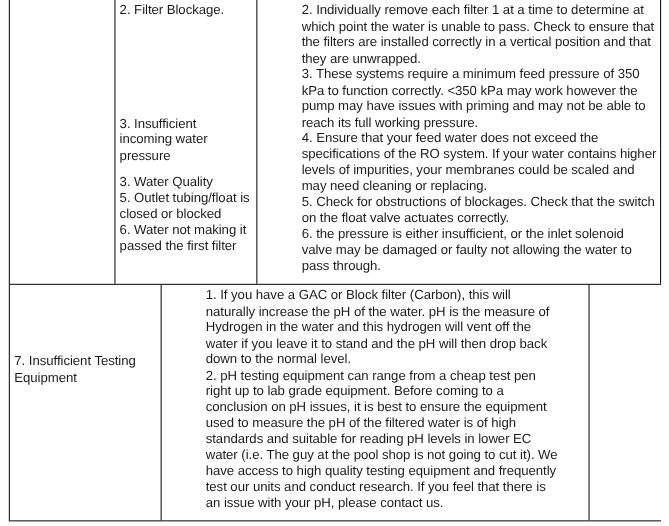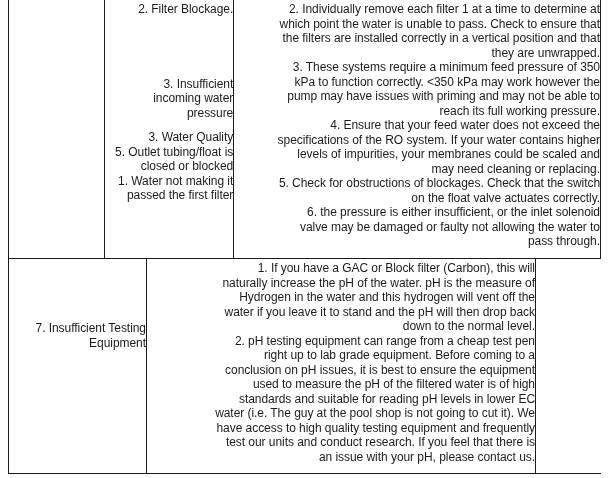--- a/index.html
+++ b/index.html
@@ -8,21 +8,20 @@
     background: #ffffff;
   }
   .page {
     position: relative;
     width: 608px;
     height: 478px;
     background: #ffffff;
     overflow: hidden;
     font-family: "Liberation Sans", sans-serif;
     color: #1c1c1c;
-    text-align: right;
   }
   .ttable {
     position: absolute;
     left: 8px;
     top: 0;
     width: 593px;
     border-left: 1px solid #1a1a1a;
     box-sizing: border-box;
   }
   .trow {
@@ -42,21 +41,21 @@
   .col-symptom  { width: 102px; padding-left: 3px; }
   .col-causes   { width: 138px; padding-left: 4px; }
   .col-solutions{ width: 353px; padding-left: 4px; margin-left: 36px; }
   .txt {
     font-size: 12px;
     line-height: 14.5px;
     white-space: pre;
     letter-spacing: -0.05px;
   }
   
-  .row-0 .gap-a { margin-top: 60px; }
+  .row-0 .gap-a { margin-top: 88px; }
   .row-0 .gap-b { margin-top: 10px; }
   .row-0 .gap-c { }
   .row-0 .gap-d { margin-top: 0; }
   .row-1 .gap-a { margin-top: 60px; }
 </style>
 </head>
 <body>
 
 <div class="page">
   <div class="ttable">
@@ -66,21 +65,21 @@
         <div class="txt"></div>
       </div>
       <div class="cell col-causes">
         <div class="txt">2. Filter Blockage.</div>
         <div class="txt gap-a">3. Insufficient
 incoming water
 pressure</div>
         <div class="txt gap-b">3. Water Quality</div>
         <div class="txt gap-c">5. Outlet tubing/float is
 closed or blocked</div>
-        <div class="txt gap-d">1. Water not making it
+        <div class="txt gap-d">6. Water not making it
 passed the first filter</div>
       </div>
       <div class="cell col-solutions">
         <div class="txt">2. Individually remove each filter 1 at a time to determine at
 which point the water is unable to pass. Check to ensure that
 the filters are installed correctly in a vertical position and that
 they are unwrapped.
 3. These systems require a minimum feed pressure of 350
 kPa to function correctly. &lt;350 kPa may work however the
 pump may have issues with priming and may not be able to

